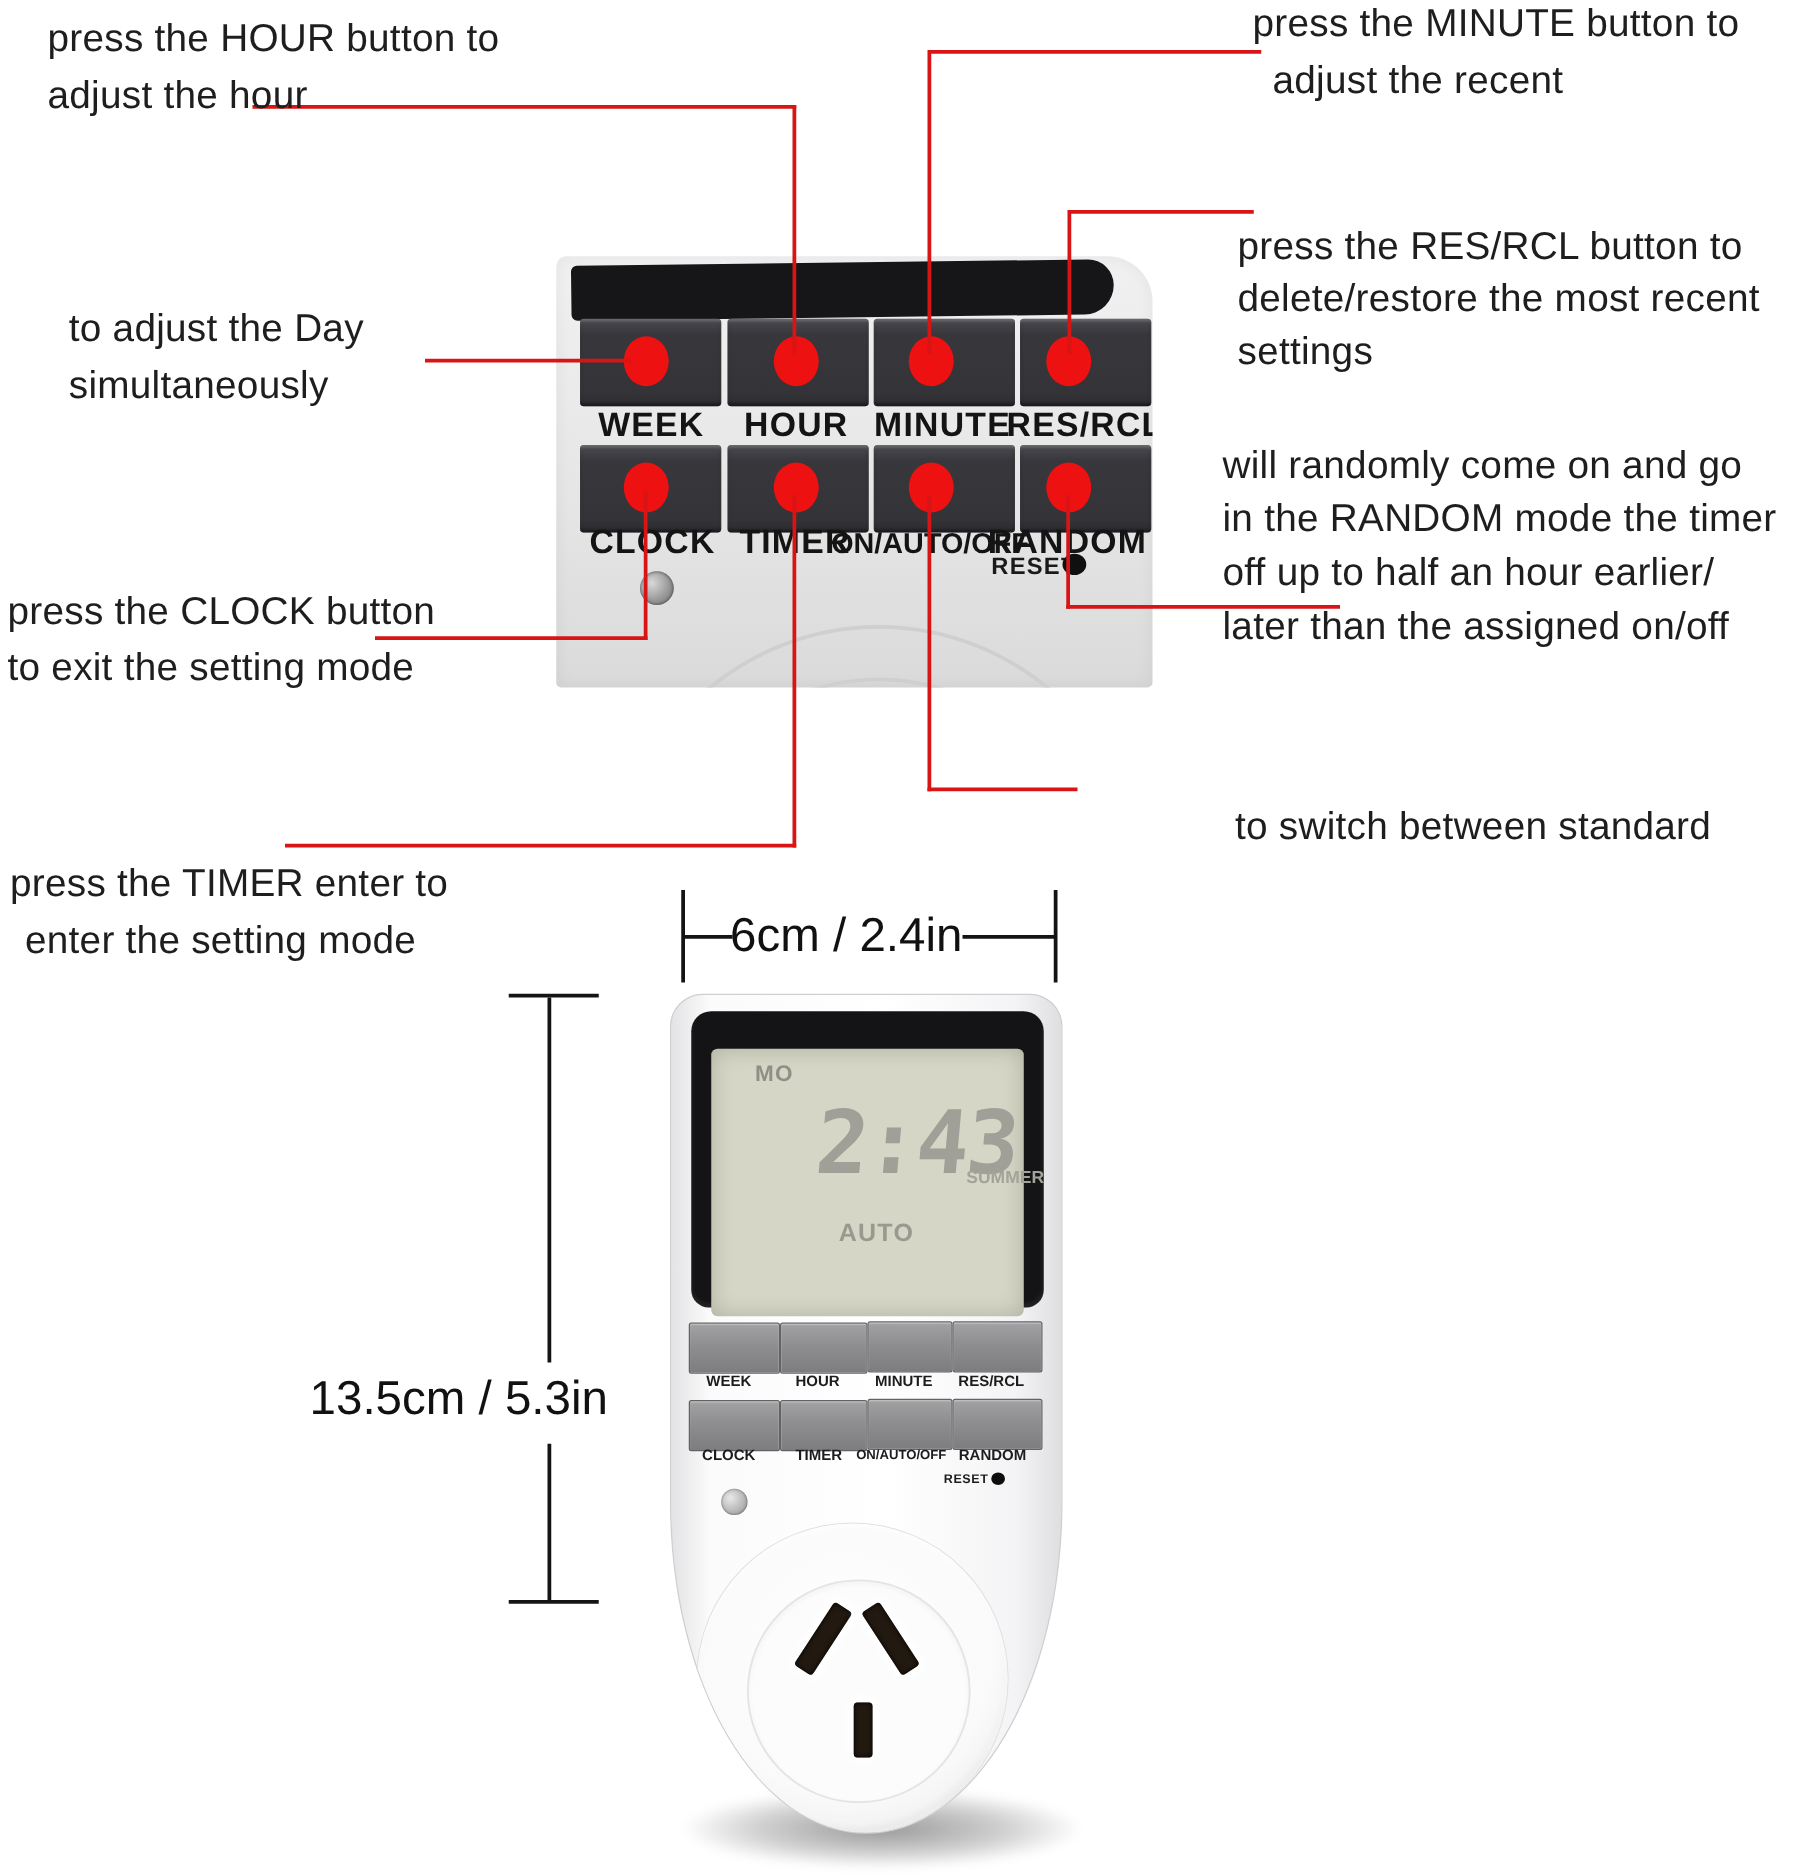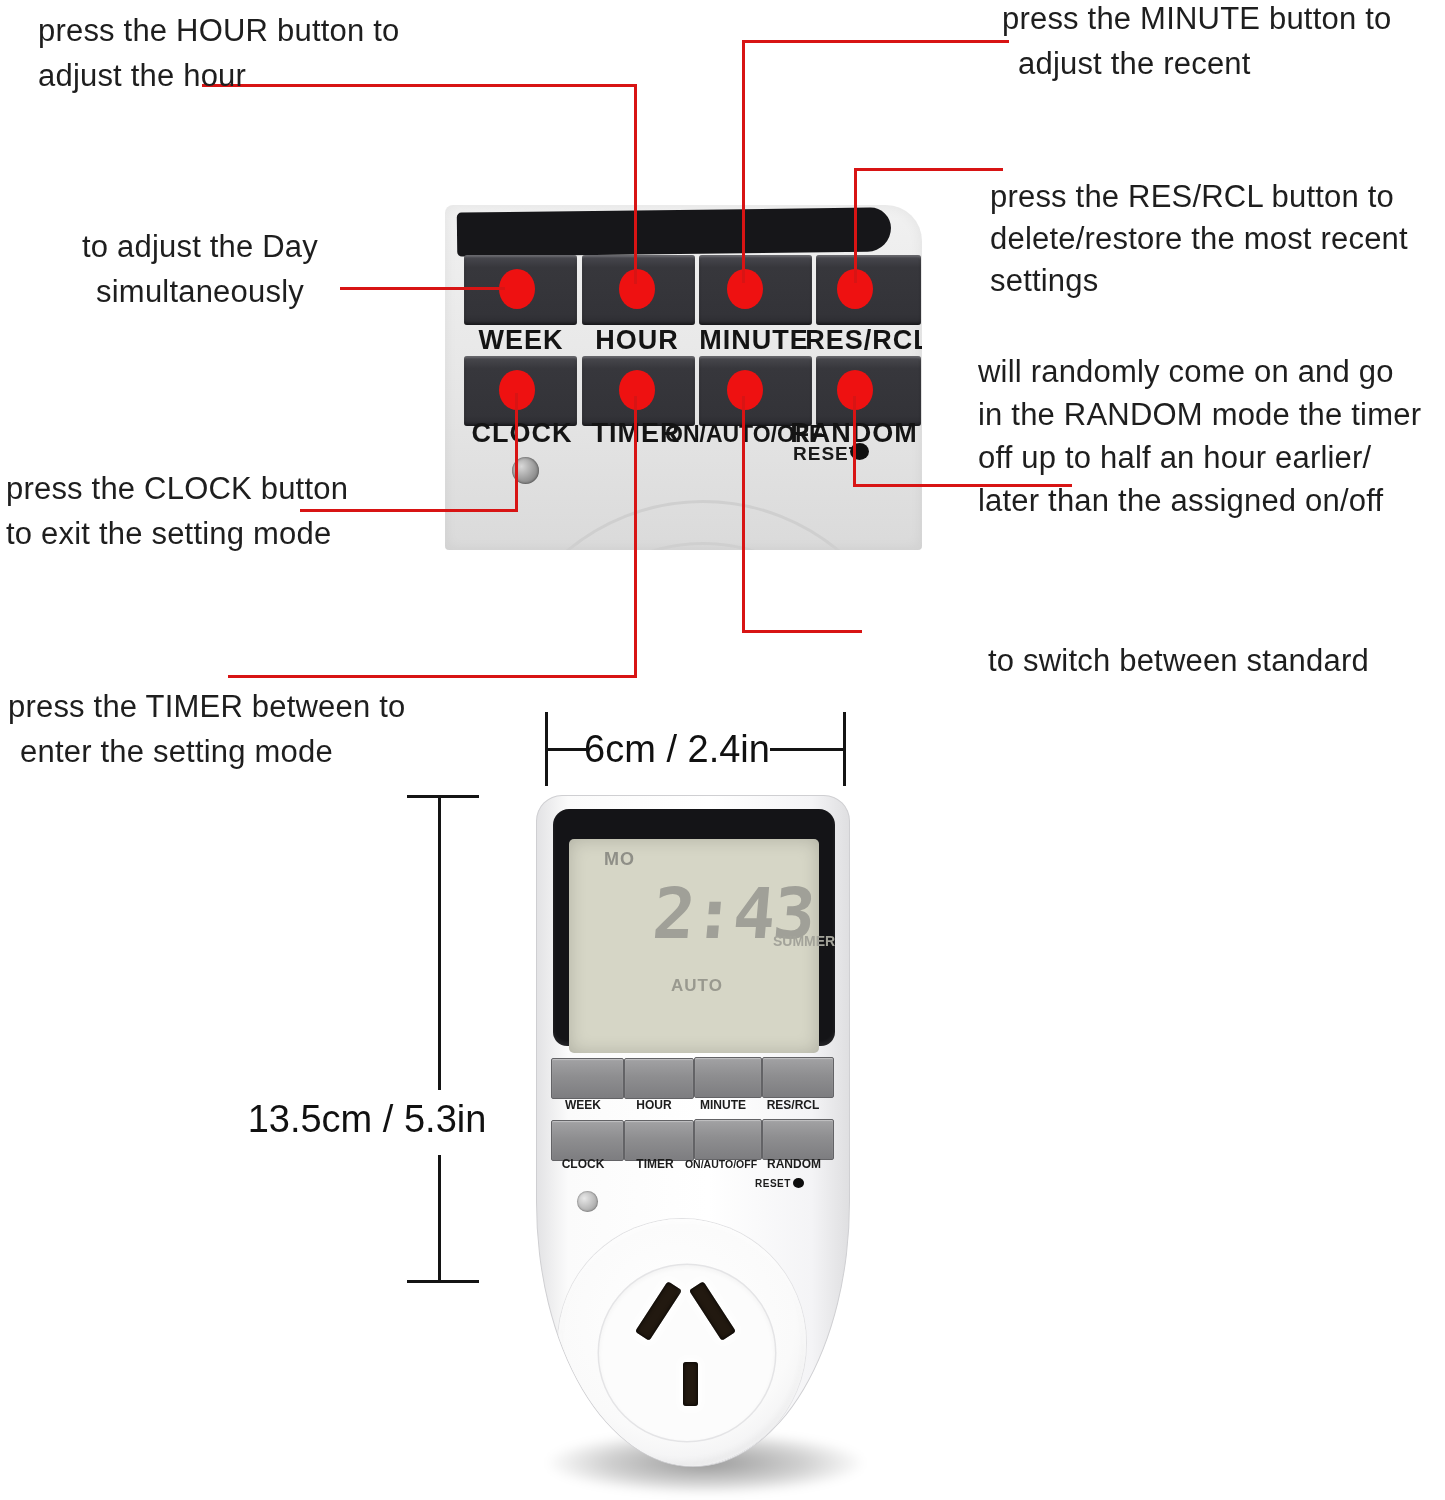--- a/index.html
+++ b/index.html
@@ -7,21 +7,21 @@
     position:relative;width:1445px;height:1500px;background:#ffffff;overflow:hidden;
     font-family:"Liberation Sans", sans-serif;color:#1d1d1d;
   }
   
   .note{position:absolute;font-size:31px;line-height:45px;color:#1e1e1e;letter-spacing:.2px;z-index:12;}
   .note div{white-space:nowrap;}
   .n-hour{left:38px;top:8px;}
   .n-minute{left:1002px;top:-4px;}
   .n-minute div:nth-child(2){margin-left:16px;}
   .n-resrcl{left:990px;top:176px;line-height:42px;}
-  .n-week{left:55px;top:224px;width:290px;text-align:center;}
+  .n-week{left:55px;top:240px;width:290px;}
   .n-clock{left:6px;top:466px;}
   .n-timer{left:8px;top:684px;}
   .n-timer div:nth-child(2){margin-left:12px;}
   .n-random{left:978px;top:350px;line-height:43px;}
   .n-switch{left:988px;top:638px;line-height:46px;}
   
   .rl{position:absolute;background:#d81414;z-index:9;}
   .dot{position:absolute;width:36px;height:40px;border-radius:50%;background:#ee1111;z-index:8;}
   
   .closeup{position:absolute;left:445px;top:205px;width:477px;height:345px;
@@ -49,21 +49,21 @@
     border:1px solid #cfcfd2;
     border-radius:26px 26px 50% 50% / 26px 26px 265px 265px;}
   .bezel{position:absolute;left:16px;top:13px;width:282px;height:237px;background:#141417;
     border-radius:16px 16px 14px 14px;box-shadow:inset 0 -3px 4px rgba(255,255,255,.08);}
   .screen{position:absolute;left:16px;top:30px;width:250px;height:214px;background:#d6d6c6;
     border-radius:5px;box-shadow:inset 0 0 18px rgba(0,0,0,.18);}
   .lcd-day{position:absolute;left:35px;top:10px;font-size:18px;font-weight:bold;color:#8f8f87;letter-spacing:1px;}
   .lcd-time{position:absolute;left:84px;top:34px;font-size:70px;font-weight:bold;color:#a0a098;
     font-family:"DejaVu Sans Mono", monospace;transform:skewX(-5deg);letter-spacing:-2px;}
   .lcd-season{position:absolute;left:204px;top:94px;font-size:14px;font-weight:bold;color:#a3a39a;}
-  .lcd-mode{position:absolute;left:102px;top:137px;font-size:17px;font-weight:bold;color:#99998f;letter-spacing:1px;}
+  .lcd-mode{position:absolute;left:102px;top:137px;font-size:20px;font-weight:bold;color:#99998f;letter-spacing:1px;}
   .p-btn{position:absolute;height:39px;background:linear-gradient(180deg,#a2a2a4 0%,#8e8e90 45%,#7d7d80 100%);
     border:1px solid #636366;border-radius:2px;box-shadow:inset 0 1px 1px rgba(255,255,255,.35);}
   .p-lab{position:absolute;font-size:12px;font-weight:bold;color:#1c1c1c;transform:translateX(-50%);white-space:nowrap;}
   .p-lab.small{font-size:10.5px;}
   .p-reset{position:absolute;font-size:10px;font-weight:bold;color:#1c1c1c;letter-spacing:.5px;}
   .p-reset-dot{position:absolute;width:11px;height:10px;border-radius:50%;background:#0d0d0d;}
   .p-screw{position:absolute;width:21px;height:21px;border-radius:50%;
     background:radial-gradient(circle at 35% 35%, #e8e8e8 0%, #b9b9b9 55%, #8d8d8d 100%);
     box-shadow:inset 0 0 2px rgba(0,0,0,.55);}
   .sock-outer{position:absolute;left:21px;top:423px;width:248px;height:248px;border-radius:50%;
@@ -100,21 +100,21 @@
   </div>
   <div class="note n-week">
     <div>to adjust  the Day</div>
     <div>simultaneously</div>
   </div>
   <div class="note n-clock">
     <div>press the CLOCK  button</div>
     <div>to exit the setting mode</div>
   </div>
   <div class="note n-timer">
-    <div>press the TIMER between to</div>
+    <div>press the TIMER enter to</div>
     <div>enter the setting mode</div>
   </div>
   <div class="note n-random">
     <div>will randomly come on and go</div>
     <div>in the RANDOM mode the timer</div>
     <div>off up to half an hour earlier/</div>
     <div>later than the assigned on/off</div>
   </div>
   <div class="note n-switch">
     <div>to switch between standard</div>

